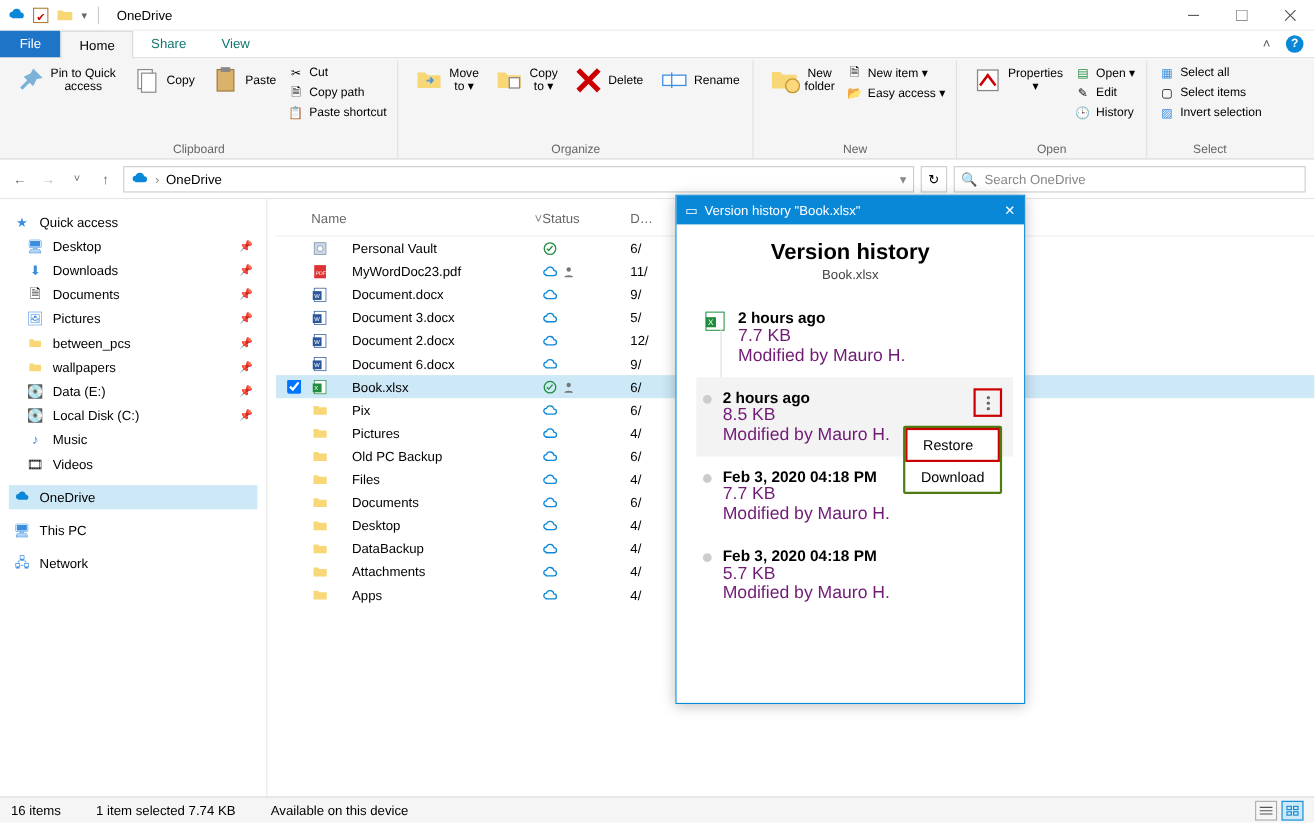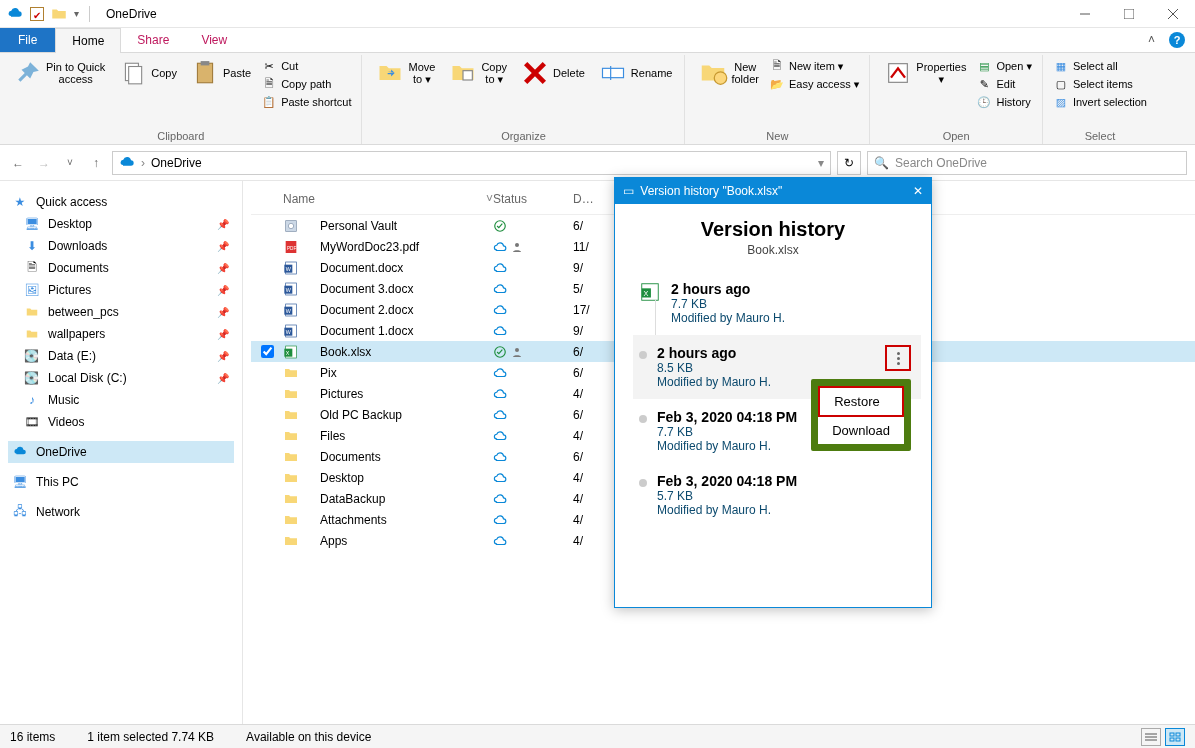--- a/index.html
+++ b/index.html
@@ -50,21 +50,21 @@
     display: flex;
     align-items: stretch;
     border-bottom: 1px solid #dadada;
     background: #fff;
   }
   .ribbon-tab {
     padding: 0 16px;
     display: flex;
     align-items: center;
     font-size: 12px;
-    color:#be185d;
+    color:#0f766e;
   }
   .ribbon-tab.file {
     background: #1e74c6;
     color: #fff;
     padding: 0 18px;
   }
   .ribbon-tab.active {
     background:#f5f5f5;
     border-top:1px solid #dadada;
     border-left:1px solid #dadada;
@@ -224,33 +224,33 @@
   .vh-head .sub{font-size:12px;color:#444;margin-top:2px;}
   .vh-body{padding:4px 10px 80px 18px;}
   .vh-item{
     display:flex;gap:10px;padding:10px 6px;
     position:relative;
   }
   .vh-item .dot{
     width:8px;height:8px;border-radius:50%;background:#ccc;margin-top:6px;flex-shrink:0;
   }
   .vh-item .info .time{font-weight:600;font-size:14px;}
-  .vh-item .info .meta{font-size:12px;color:#0c4a6e;}
+  .vh-item .info .meta{font-size:16px;color:#701a75;}
   .vh-item.selected{background:#f3f3f3;}
   .vh-item.first .dot{ background:transparent;width:22px;height:22px;border:none;margin-top:0;}
   .vh-line{
     position:absolute;left:22px;top:28px;bottom:-10px;width:1px;background:#ddd;
   }
   .dots-btn{
     position:absolute;right:10px;top:10px;width:26px;height:26px;display:flex;flex-direction:column;align-items:center;justify-content:center;gap:2px;
   }
   .dots-btn span{width:3px;height:3px;background:#666;border-radius:50%;}
   .red-box{ border:2px solid #c00; }
   .vh-menu{
-    position:absolute;right:10px;top:44px;background:#fff;border:7px solid #4d7c0f;border-radius:2px;
+    position:absolute;right:10px;top:44px;background:#fff;border:2px solid #4d7c0f;border-radius:2px;
     z-index:60;
     margin-left:44px;
   }
   .vh-menu-item{padding:6px 14px;font-size:13px;}
 
   
   .folder-svg{width:100%;height:100%;}
   svg{display:block;}
 
 </style>
@@ -682,33 +682,33 @@
                 <text x="4" y="16" fill="#fff" font-size="8">W</text>
               </svg>
             </span>
             <span>Document 2.docx</span>
           </div>
           <div class="c-status">
             <svg width="14" height="14" viewBox="0 0 24 24">
               <path fill="none" stroke="#0a88d8" stroke-width="2" d="M6 17a4 4 0 0 1 .4-7.98A6 6 0 0 1 18 10a4 4 0 0 1 0 8H6z"></path>
             </svg>
           </div>
-          <div class="c-date">17/</div>
+          <div class="c-date">12/</div>
         </div>
         <div class="filerow">
           <div class="c-cb"></div>
           <div class="c-name">
             <span class="fico">
               <svg width="16" height="16" viewBox="0 0 24 24">
                 <rect x="4" y="3" width="16" height="18" fill="#fff" stroke="#2b579a"></rect>
                 <rect x="2" y="7" width="12" height="12" fill="#2b579a"></rect>
                 <text x="4" y="16" fill="#fff" font-size="8">W</text>
               </svg>
             </span>
-            <span>Document 1.docx</span>
+            <span>Document 6.docx</span>
           </div>
           <div class="c-status">
             <svg width="14" height="14" viewBox="0 0 24 24">
               <path fill="none" stroke="#0a88d8" stroke-width="2" d="M6 17a4 4 0 0 1 .4-7.98A6 6 0 0 1 18 10a4 4 0 0 1 0 8H6z"></path>
             </svg>
           </div>
           <div class="c-date">9/</div>
         </div>
         <div class="filerow selected">
           <div class="c-cb">

